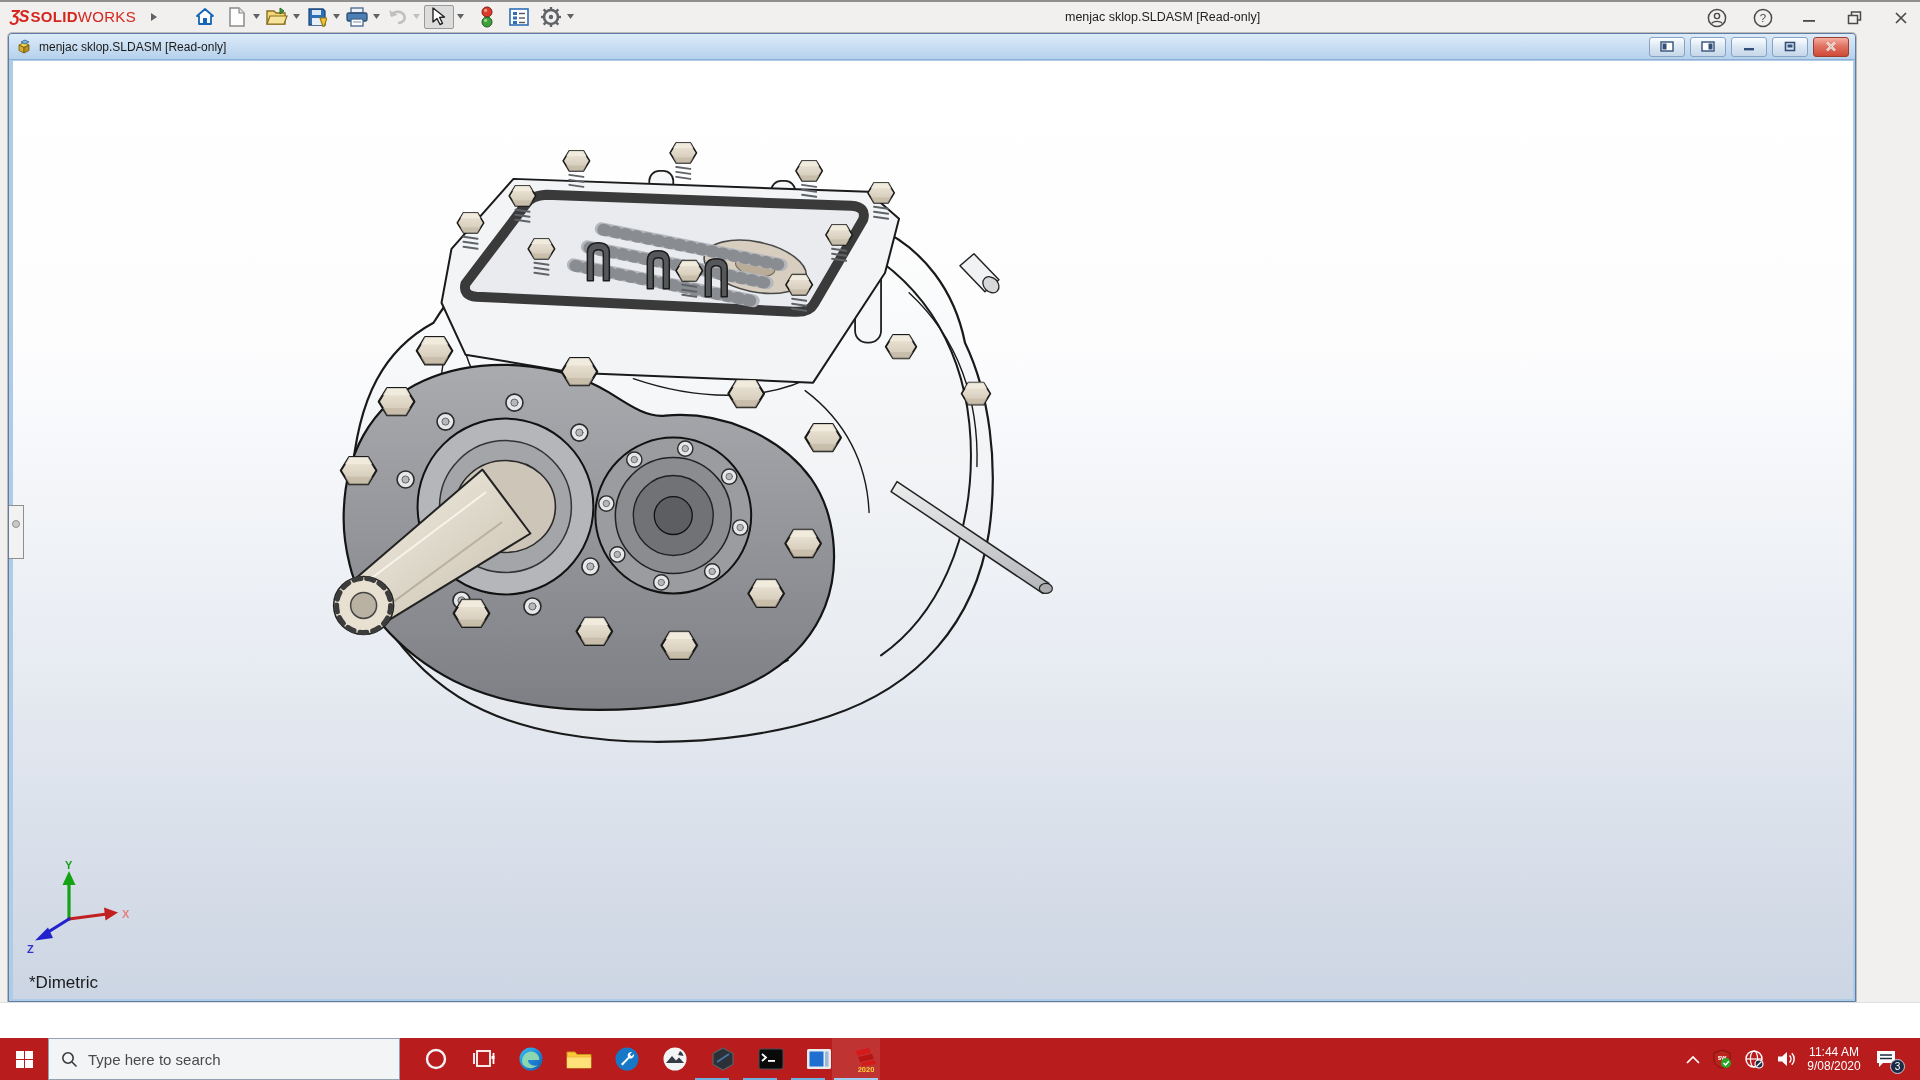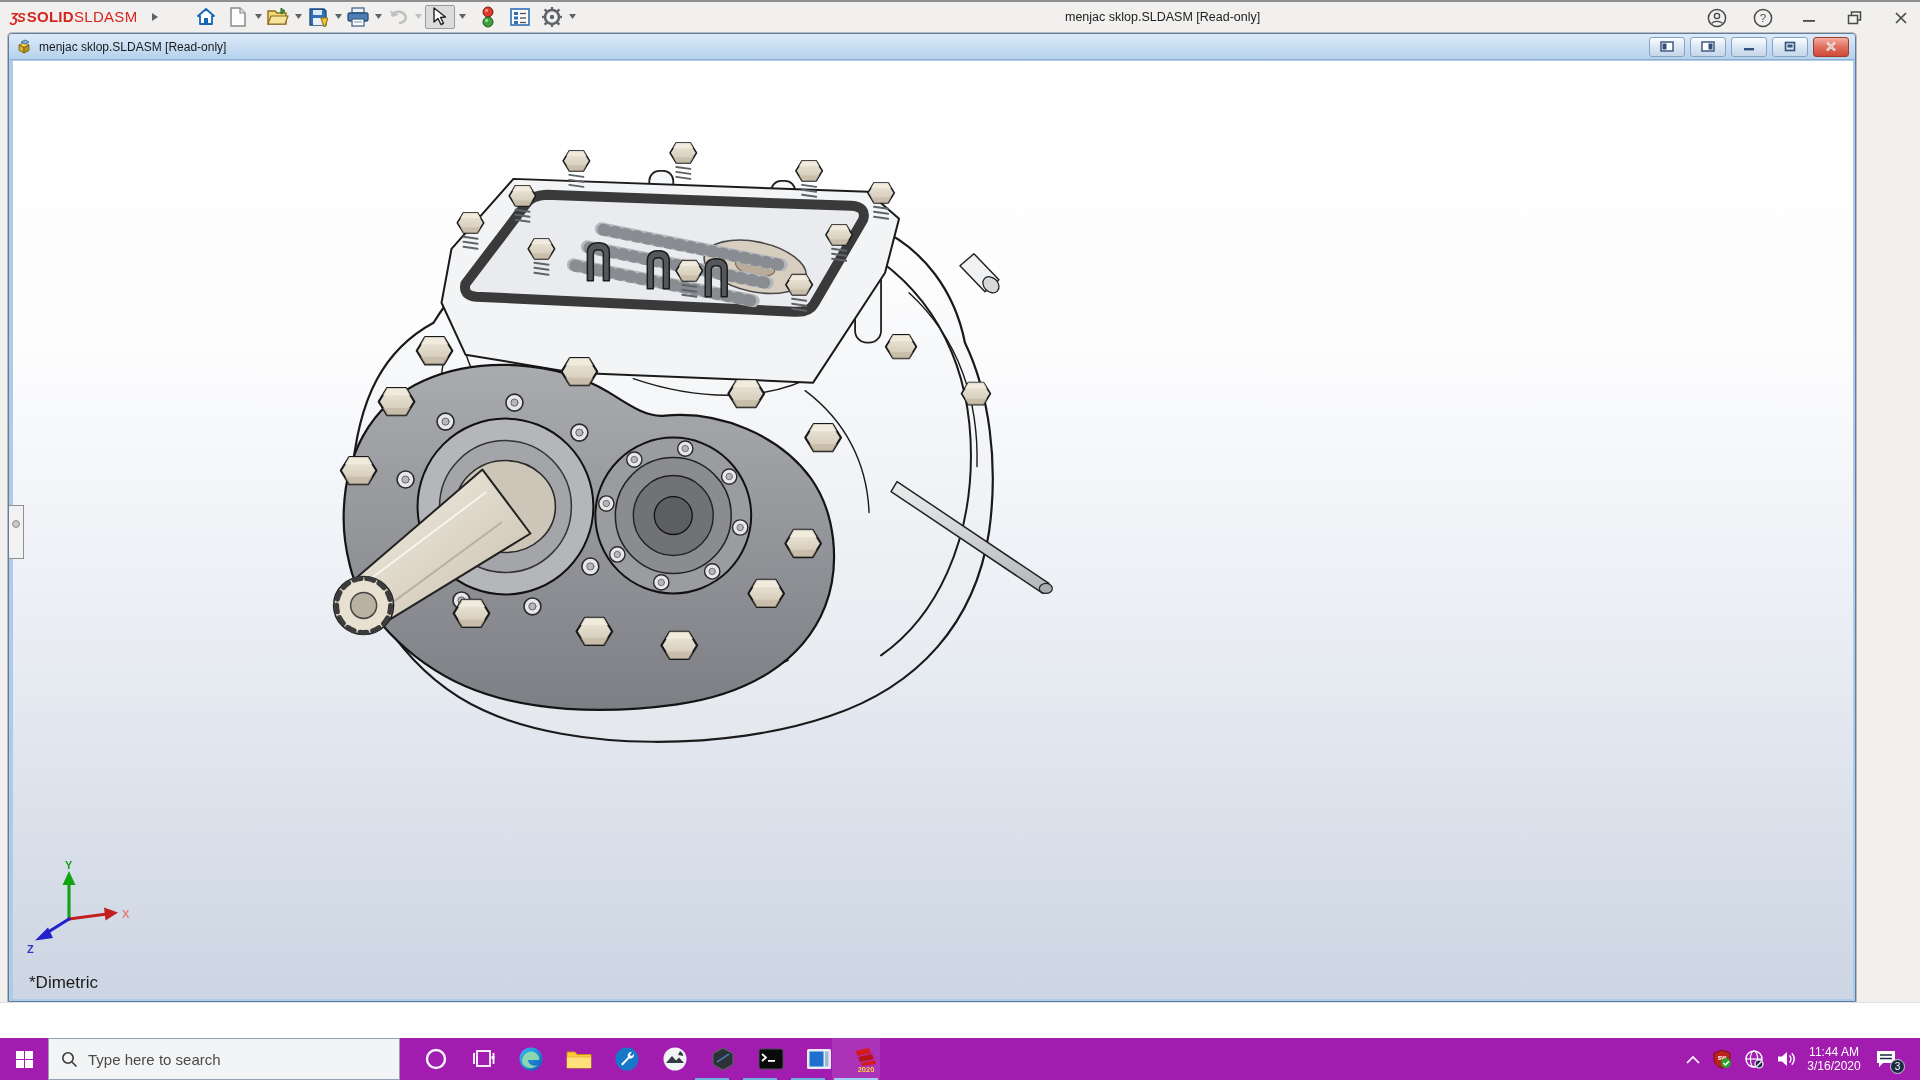--- a/index.html
+++ b/index.html
@@ -4,21 +4,21 @@
 <style>
   * { margin:0; padding:0; box-sizing:border-box; }
   html,body { width:1920px; height:1080px; overflow:hidden; }
   body { font-family:"Liberation Sans", sans-serif; }
   .screen { position:relative; width:1920px; height:1080px; background:#f1f0ee; overflow:hidden; }
 
   
   .app-titlebar { position:absolute; left:0; top:0; width:1920px; height:31px;
     background:#f1f0ee; border-top:2px solid #8f8f8f; display:flex; align-items:center; }
   .logo { display:flex; align-items:baseline; margin-left:10px; color:#d6251d; white-space:nowrap; }
-  .logo-glyph { font-size:13px; font-weight:bold; font-style:italic; letter-spacing:-1px; margin-right:2px; }
+  .logo-glyph { font-size:16px; font-weight:bold; font-style:italic; letter-spacing:-1px; margin-right:2px; }
   .logo-bold { font-size:15px; font-weight:bold; letter-spacing:.3px; }
   .logo-light { font-size:15px; font-weight:400; letter-spacing:.3px; }
   .expand-arrow { margin-left:14px; }
   .qat { display:flex; align-items:center; margin-left:34px; }
   .tool { width:26px; height:24px; display:flex; align-items:center; justify-content:center; border-radius:2px; }
   .tool.boxed { border:1px solid #9a9a9a; background:#dcdcdc; width:30px; }
   .dd { width:14px; height:24px; display:flex; align-items:center; justify-content:center; }
   .gap { width:6px; }
   .app-title { position:absolute; left:1065px; top:0; height:31px; line-height:30px; font-size:12.5px; color:#222; }
   .win-controls { position:absolute; right:8px; top:0; height:31px; display:flex; align-items:center; gap:24px; }
@@ -44,21 +44,21 @@
   
   .pane-tab { position:absolute; left:9px; top:505px; width:15px; height:54px;
     background:#f2f2f2; border:1px solid #8f8f8f; border-left:none; }
   .pane-tab .dot { position:absolute; left:3px; top:14px; width:8px; height:8px; border-radius:50%;
     background:#c9c9c9; border:1px solid #8f8f8f; }
 
   
   .statusbar { position:absolute; left:0; top:1002px; width:1920px; height:36px; background:#ffffff; border-top:1px solid #e0e0e0; }
 
   
-  .taskbar { position:absolute; left:0; top:1038px; width:1920px; height:42px; background:#a21caf; display:flex; align-items:stretch; }
+  .taskbar { position:absolute; left:0; top:1038px; width:1920px; height:42px; background:#b91c1c; display:flex; align-items:stretch; }
   .start { width:48px; display:flex; align-items:center; justify-content:center; }
   .searchbox { width:352px; background:#f3f4f5; border:1px solid #93a1b1; display:flex; align-items:center; padding:0 12px; gap:10px; }
   .searchbox input { border:none; outline:none; background:transparent; font-family:"Liberation Sans",sans-serif; font-size:15px; color:#333; width:260px; }
   .searchbox input::placeholder { color:#4a4a4a; opacity:1; }
   .tb-btn { width:48px; position:relative; display:flex; align-items:center; justify-content:flex-end; }
   .tb-btn .indicator { position:absolute; bottom:0; left:7px; right:7px; height:2.5px; background:#6fb0df; }
   .tb-btn.active { background:rgba(255,255,255,.10); }
   .tb-btn.active .indicator { left:2px; right:2px; background:#9ccdf0; }
   .tray { margin-left:auto; display:flex; align-items:center; padding-right:14px; }
   .tray-btn { width:32px; height:42px; display:flex; align-items:center; justify-content:center; position:relative; }
@@ -69,21 +69,21 @@
 </style>
 </head>
 <body>
 
 <div class="screen">
 
   <div class="app-titlebar">
     <div class="logo">
       <span class="logo-glyph">ƷS</span>
       <span class="logo-bold">SOLID</span>
-      <span class="logo-light">SLDASM</span>
+      <span class="logo-light">WORKS</span>
     </div>
     <span class="expand-arrow">
       <svg width="8" height="10">
           <path d="M1,1 L7,5 L1,9 Z" fill="#5f6368"></path>
         </svg>
     </span>
 
     <div class="qat">
       <span class="tool">
         <svg width="20" height="20">
@@ -606,21 +606,21 @@
       </div>
       <div class="tray-btn">
         <svg width="20" height="18">
             <polygon points="2,6.5 6,6.5 11,2 11,16 6,11.5 2,11.5" fill="#fff"></polygon>
             <path d="M13.5,5.5 A5,5 0 0 1 13.5,12.5" fill="none" stroke="#fff" stroke-width="1.5"></path>
             <path d="M15.8,3.2 A8.3,8.3 0 0 1 15.8,14.8" fill="none" stroke="#fff" stroke-width="1.5"></path>
           </svg>
       </div>
       <div class="clock">
         <div>11:44 AM</div>
-        <div>3/16/2020</div>
+        <div>9/08/2020</div>
       </div>
       <div class="tray-btn" style="width:40px">
         <svg width="22" height="20">
             <path d="M2,2 L20,2 L20,14 L8,14 L4,18 L4,14 L2,14 Z" fill="#fff"></path>
             <line x1="5" y1="6" x2="17" y2="6" stroke="#1c2b45" stroke-width="1.5"></line>
             <line x1="5" y1="9.5" x2="17" y2="9.5" stroke="#1c2b45" stroke-width="1.5"></line>
           </svg>
         <span class="badge">3</span>
       </div>
     </div>

